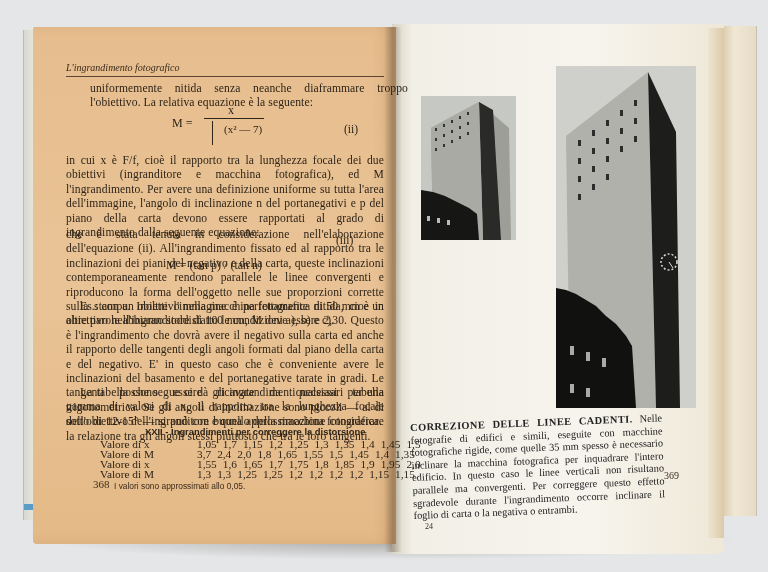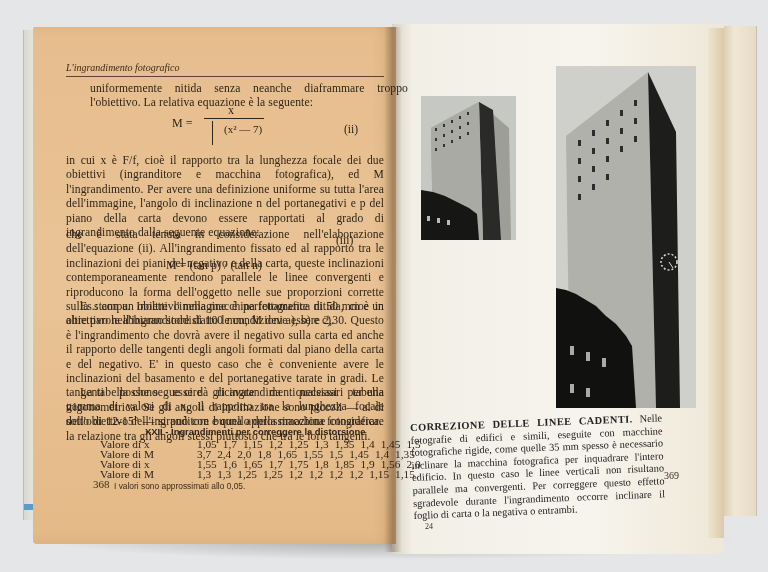--- a/index.html
+++ b/index.html
@@ -106,21 +106,21 @@
   <span class="lbl">Valore di x</span>
   <span class="cells">
     <span>1,55</span>
     <span>1,6</span>
     <span>1,65</span>
     <span>1,7</span>
     <span>1,75</span>
     <span>1,8</span>
     <span>1,85</span>
     <span>1,9</span>
-    <span>1,56</span>
+    <span>1,95</span>
     <span>2,0</span>
   </span>
 </div>
 <div class="trow" style="top:468px;">
   <span class="lbl">Valore di M</span>
   <span class="cells">
     <span>1,3</span>
     <span>1,3</span>
     <span>1,25</span>
     <span>1,25</span>

